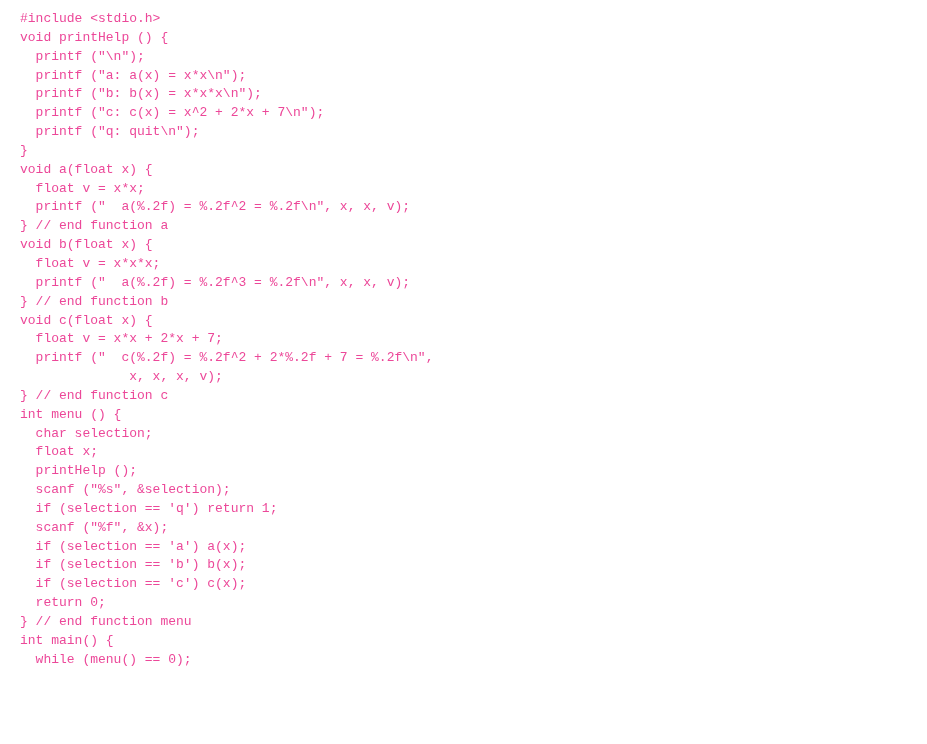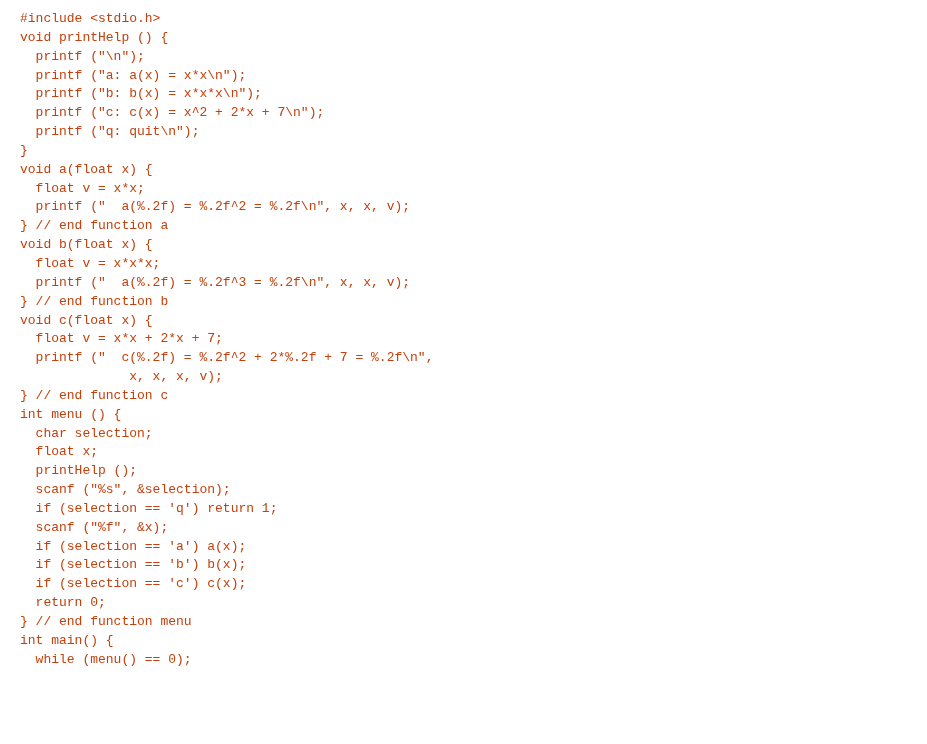--- a/index.html
+++ b/index.html
@@ -18,19 +18,19 @@
 
     .code-container {
       padding: 10px 20px;
       white-space: pre;
       line-height: 1.45;
       color: #0000cc;
     }
 
     .code-line {
       display: block;
-      color: #c2410c;
+      color: #ec4899;
     }
   </style>
 </head>
 <body>
 
 <div class="code-container" id="code-display"><span class="code-line">#include &lt;stdio.h&gt;</span><span class="code-line"></span><span class="code-line">void printHelp () {</span><span class="code-line">  printf ("\n");</span><span class="code-line">  printf ("a: a(x) = x*x\n");</span><span class="code-line">  printf ("b: b(x) = x*x*x\n");</span><span class="code-line">  printf ("c: c(x) = x^2 + 2*x + 7\n");</span><span class="code-line">  printf ("q: quit\n");</span><span class="code-line">}</span><span class="code-line"></span><span class="code-line">void a(float x) {</span><span class="code-line">  float v = x*x;</span><span class="code-line">  printf ("  a(%.2f) = %.2f^2 = %.2f\n", x, x, v);</span><span class="code-line">} // end function a</span><span class="code-line"></span><span class="code-line">void b(float x) {</span><span class="code-line">  float v = x*x*x;</span><span class="code-line">  printf ("  a(%.2f) = %.2f^3 = %.2f\n", x, x, v);</span><span class="code-line">} // end function b</span><span class="code-line"></span><span class="code-line">void c(float x) {</span><span class="code-line">  float v = x*x + 2*x + 7;</span><span class="code-line">  printf ("  c(%.2f) = %.2f^2 + 2*%.2f + 7 = %.2f\n",</span><span class="code-line">              x, x, x, v);</span><span class="code-line">} // end function c</span><span class="code-line"></span><span class="code-line">int menu () {</span><span class="code-line">  char selection;</span><span class="code-line">  float x;</span><span class="code-line">  printHelp ();</span><span class="code-line">  scanf ("%s", &amp;selection);</span><span class="code-line">  if (selection == 'q') return 1;</span><span class="code-line">  scanf ("%f", &amp;x);</span><span class="code-line">  if (selection == 'a') a(x);</span><span class="code-line">  if (selection == 'b') b(x);</span><span class="code-line">  if (selection == 'c') c(x);</span><span class="code-line">  return 0;</span><span class="code-line">} // end function menu</span><span class="code-line"></span><span class="code-line">int main() {</span><span class="code-line">  while (menu() == 0);</span></div>
 
 </body></html>

